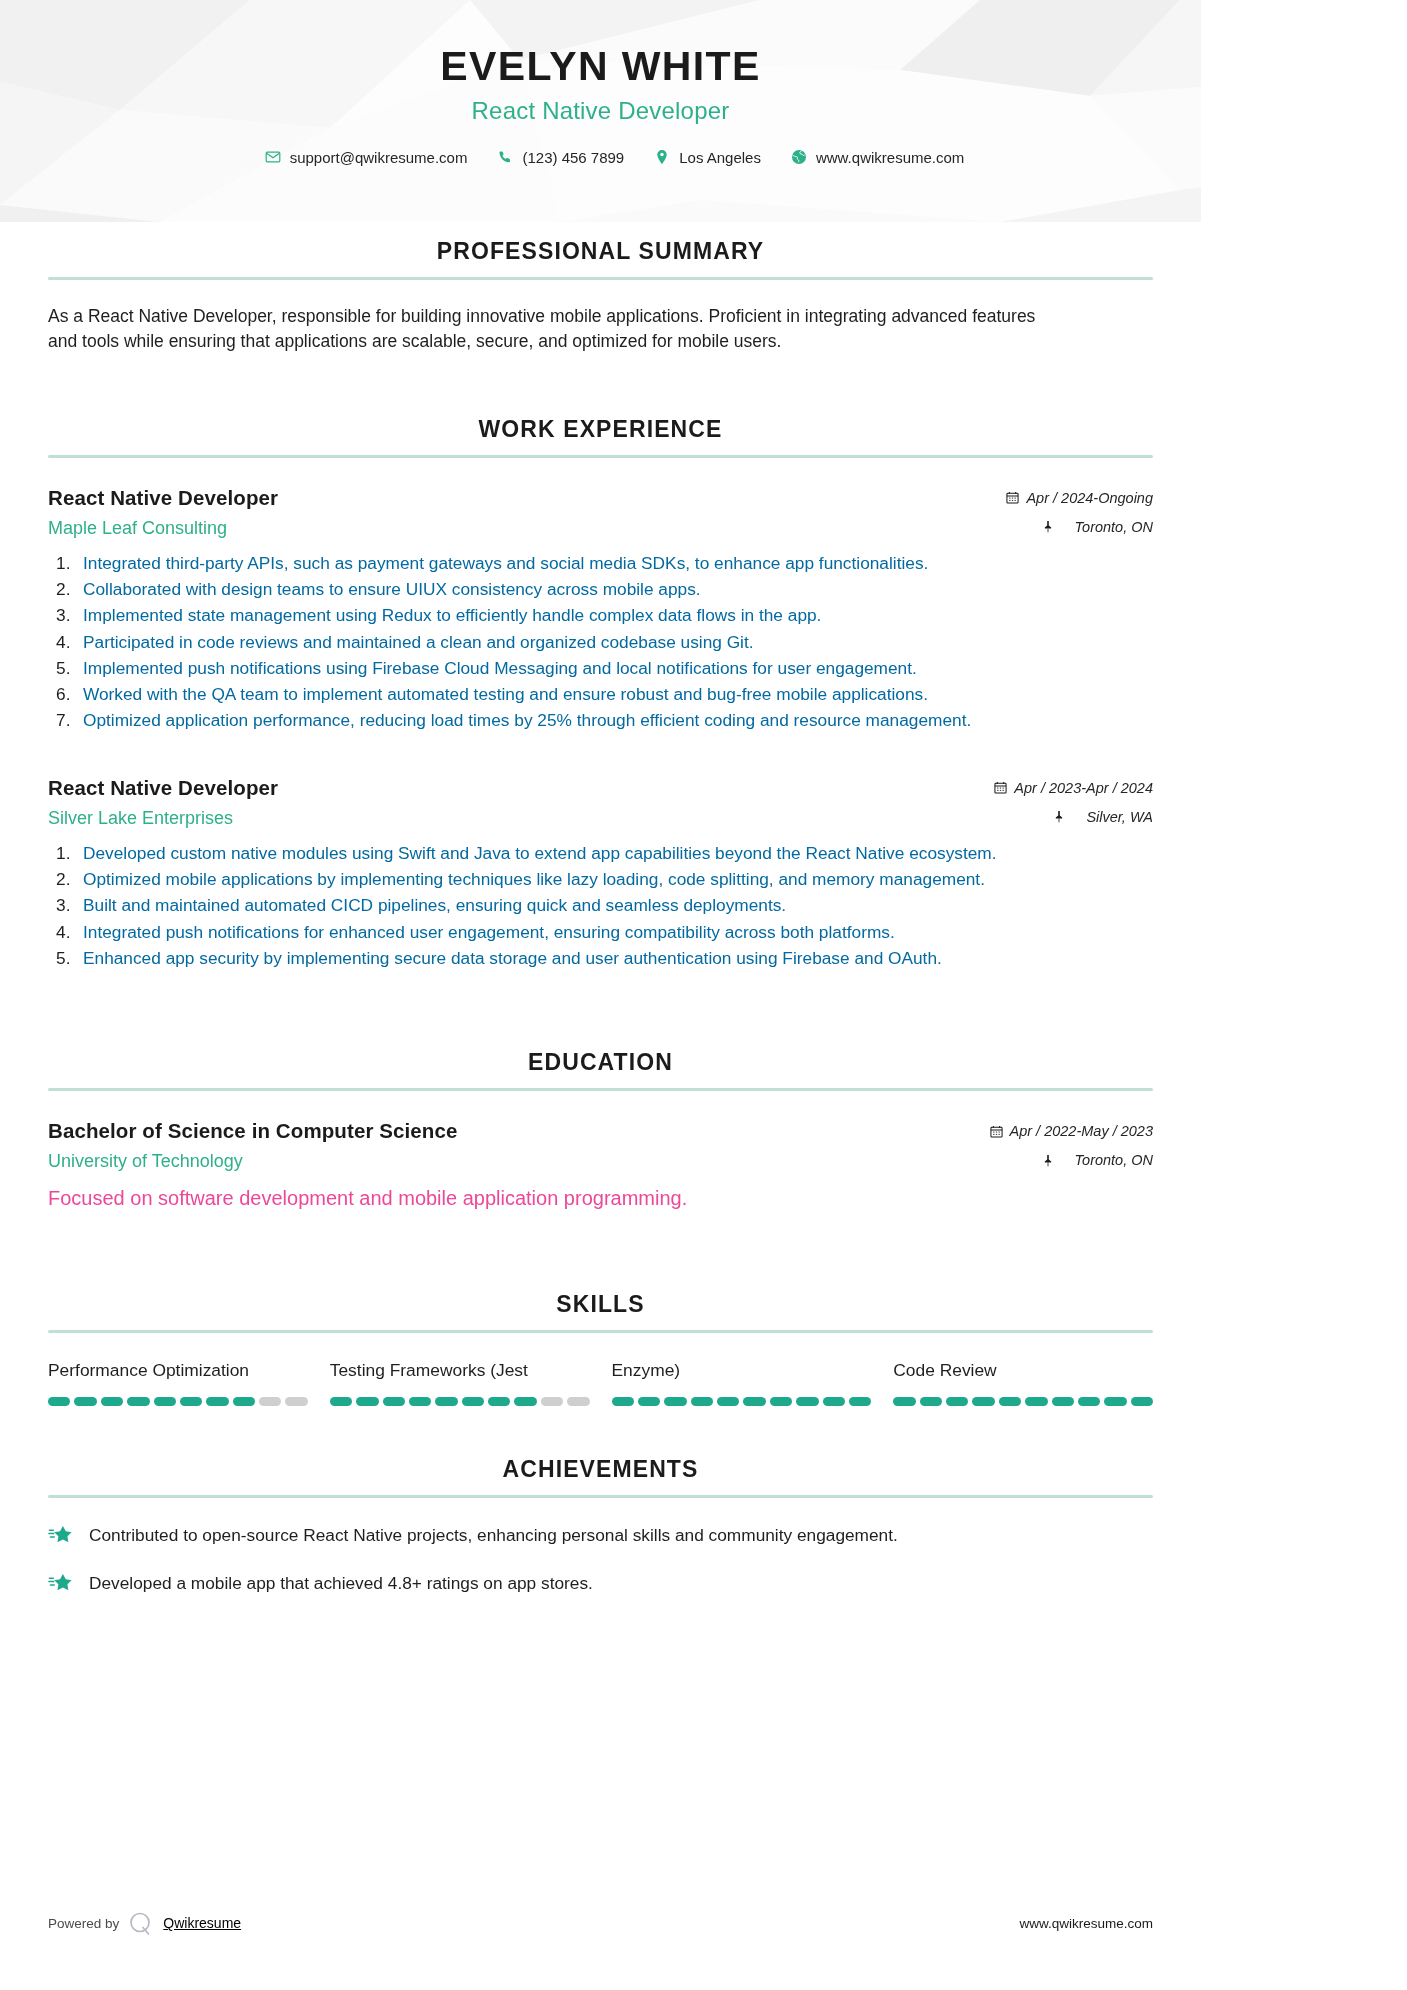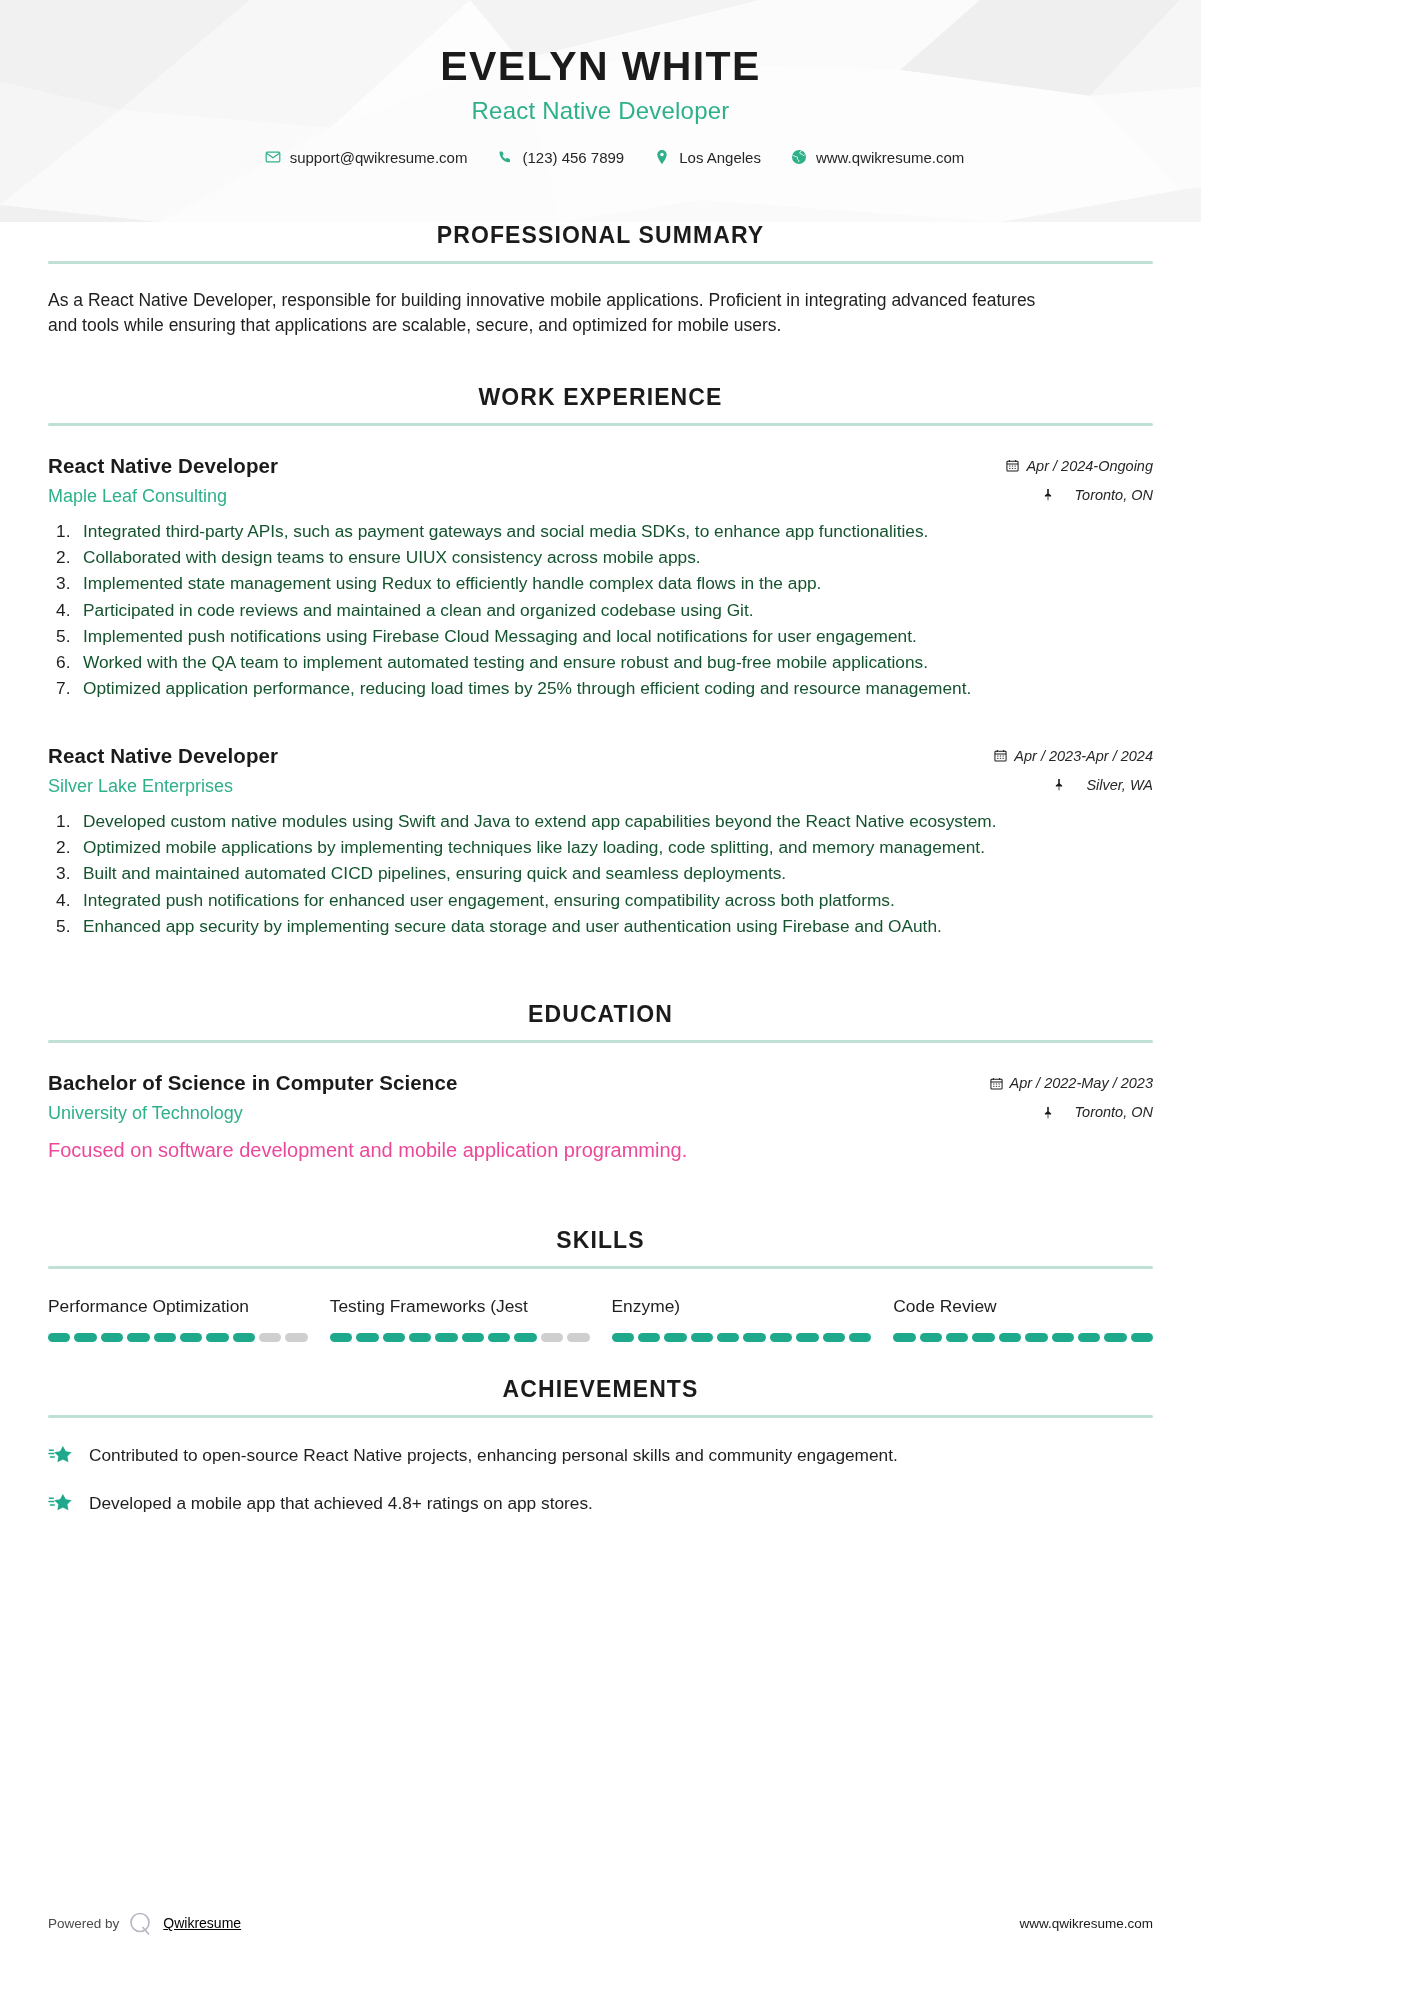--- a/index.html
+++ b/index.html
@@ -84,21 +84,21 @@
     color: #2eb08a;
     flex: 0 0 auto;
   }
   .contact-item .ci-icon svg { display: block; }
 
   
   .body {
     padding: 0 48px;
   }
 
-  .section { margin-top: 0; }
+  .section { margin-top: 16px; }
 
   .section-title {
     text-align: center;
     font-size: 23px;
     font-weight: bold;
     letter-spacing: 1.1px;
     color: #1b1b1b;
   }
   .section-rule {
     height: 3px;
@@ -163,21 +163,21 @@
     margin-top: 11px;
     list-style: none;
     counter-reset: pt;
   }
   .entry-points li {
     counter-increment: pt;
     position: relative;
     padding-left: 35px;
     font-size: 17.3px;
     line-height: 1.52;
-    color: #14532d;
+    color: #0369a1;
   }
   .entry-points li::before {
     content: counter(pt) ".";
     position: absolute;
     left: 8px;
     top: 0;
     color: #1f1f1f;
   }
 
   .edu-note {

